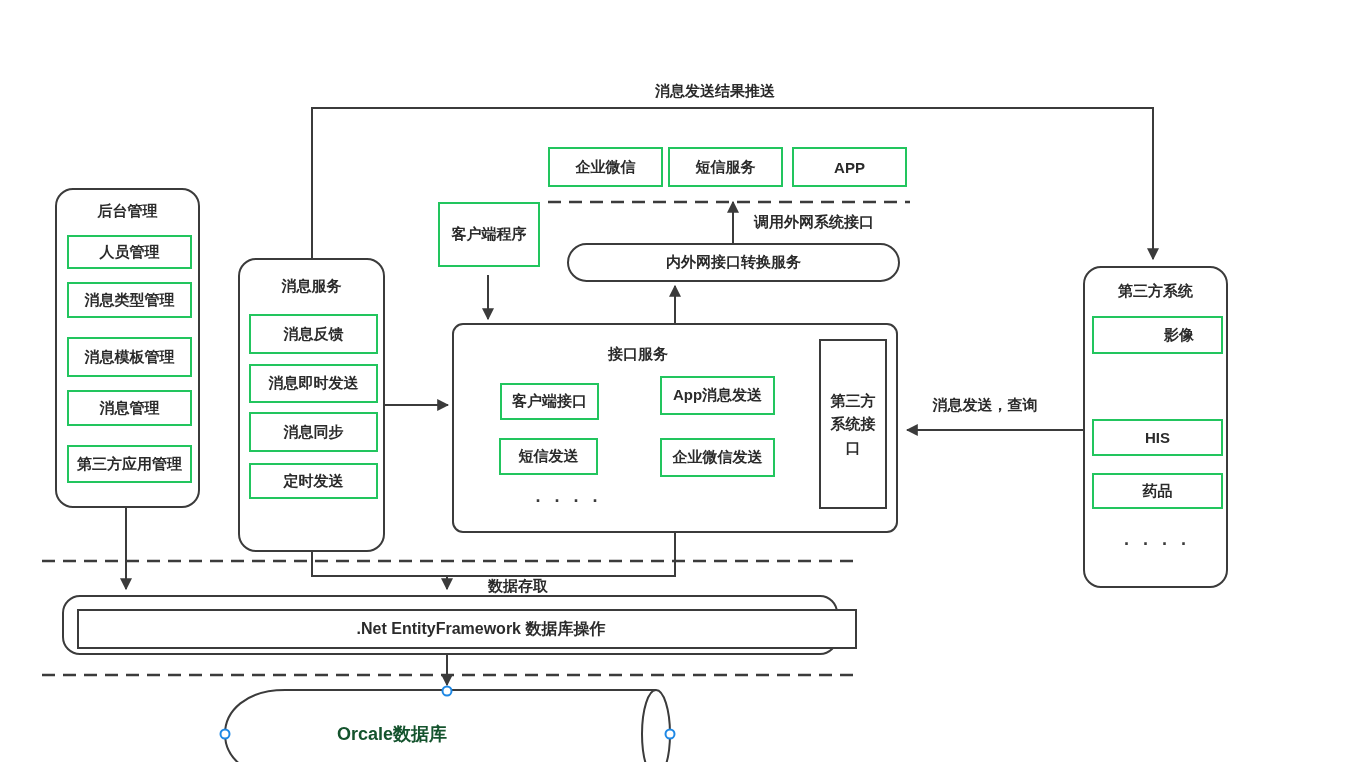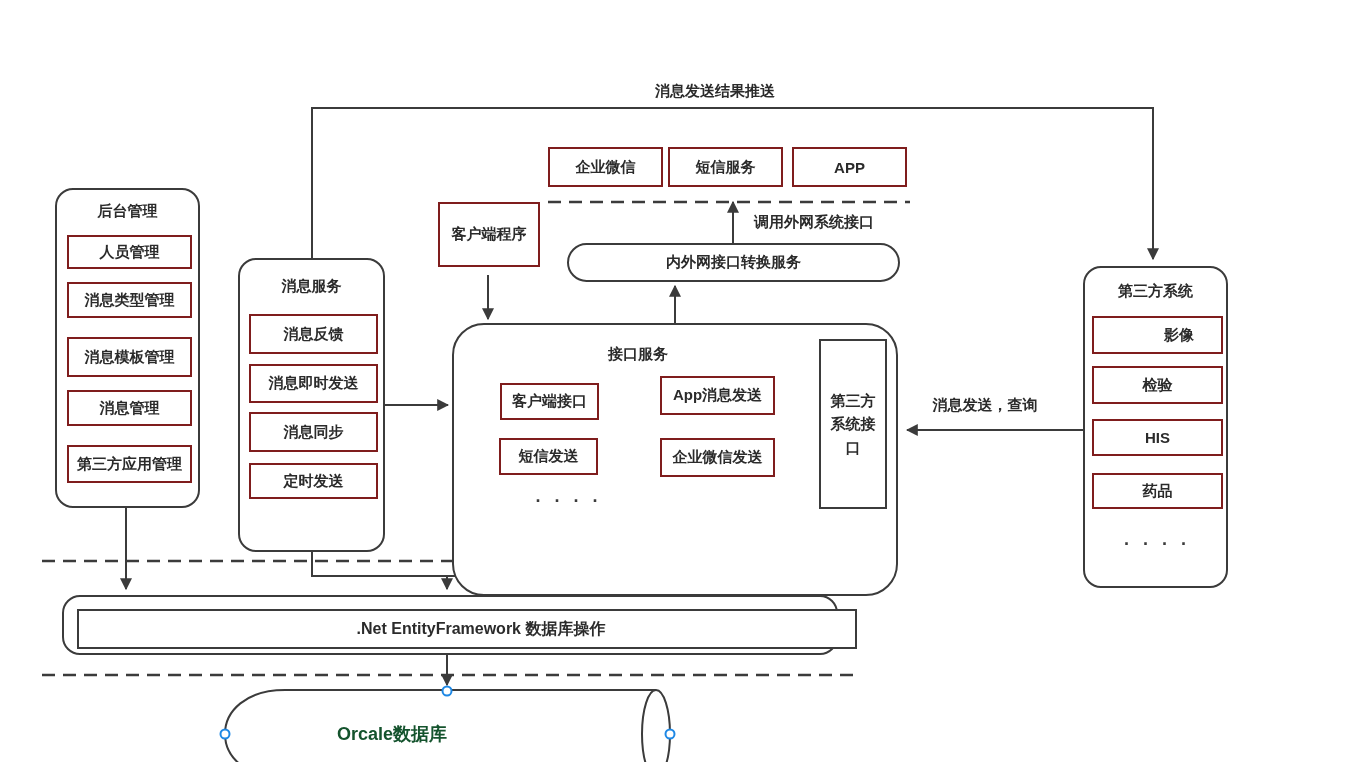--- a/index.html
+++ b/index.html
@@ -3,21 +3,21 @@
 <meta charset="utf-8">
 <style>
   html,body{margin:0;padding:0;background:#ffffff;}
   #canvas{
     position:relative;width:1349px;height:762px;background:#ffffff;overflow:hidden;
     font-family:"Liberation Sans","DejaVu Sans",sans-serif;color:#2b2b2b;margin-top:40px;
   }
   #wires{position:absolute;left:0;top:0;pointer-events:none;}
   .abs{position:absolute;box-sizing:border-box;}
   .box{
-    border:2px solid #7f1d1d;background:#ffffff;
+    border:2px solid #22c55e;background:#ffffff;
     display:flex;align-items:center;justify-content:center;
     font-size:15px;font-weight:bold;text-align:center;
   }
   .container{
     border:2px solid #3b3b3b;background:#ffffff;border-radius:18px;
   }
   .pill{
     border:2px solid #3b3b3b;background:#ffffff;border-radius:20px;
     display:flex;align-items:center;justify-content:center;
     font-size:15px;font-weight:bold;
@@ -121,36 +121,35 @@
   </div>
 
   <div class="abs container" style="left:238px;top:218px;width:147px;height:294px;">
     <div class="ctitle" style="top:17px;">消息服务</div>
     <div class="abs box" style="left:9px;top:54px;width:129px;height:40px;">消息反馈</div>
     <div class="abs box" style="left:9px;top:104px;width:129px;height:39px;">消息即时发送</div>
     <div class="abs box" style="left:9px;top:152px;width:129px;height:40px;">消息同步</div>
     <div class="abs box" style="left:9px;top:203px;width:129px;height:36px;">定时发送</div>
   </div>
 
-  <div class="abs container" style="left:452px;top:283px;width:446px;height:273px;border-radius:32px;">
+  <div class="abs container" style="left:452px;top:283px;width:446px;height:210px;border-radius:11px;">
     <div class="ctitle" style="left:84px;right:auto;width:200px;top:20px;">接口服务</div>
     <div class="abs box" style="left:46px;top:58px;width:99px;height:37px;">客户端接口</div>
     <div class="abs box" style="left:206px;top:51px;width:115px;height:39px;">App消息发送</div>
     <div class="abs box" style="left:45px;top:113px;width:99px;height:37px;">短信发送</div>
     <div class="abs box" style="left:206px;top:113px;width:115px;height:39px;">企业微信发送</div>
     <div class="dots" style="left:50px;top:166px;width:130px;">· · · ·</div>
     <div class="abs vportbox" style="left:365px;top:14px;width:68px;height:170px;">
       <span>第三方系统接口</span>
     </div>
   </div>
 
   <div class="abs container" style="left:1083px;top:226px;width:145px;height:322px;">
     <div class="ctitle" style="top:14px;">第三方系统</div>
     <div class="abs box" style="left:7px;top:48px;width:131px;height:38px;padding-left:43px;">影像</div>
-    <div class="abs box" style="left:7px;top:98px;width:131px;height:38px;">检验</div>
     <div class="abs box" style="left:7px;top:151px;width:131px;height:37px;">HIS</div>
     <div class="abs box" style="left:7px;top:205px;width:131px;height:36px;">药品</div>
     <div class="dots" style="left:0;top:266px;width:145px;">· · · ·</div>
   </div>
 
   <div class="abs ormouter" style="left:62px;top:555px;width:776px;height:60px;">
     <div class="orminner" style="left:13px;top:12px;width:748px;height:36px;padding-left:28px;">.Net EntityFramework 数据库操作</div>
   </div>
 
   <div class="dblabel" style="left:307px;top:682px;width:140px;">Orcale数据库</div>

